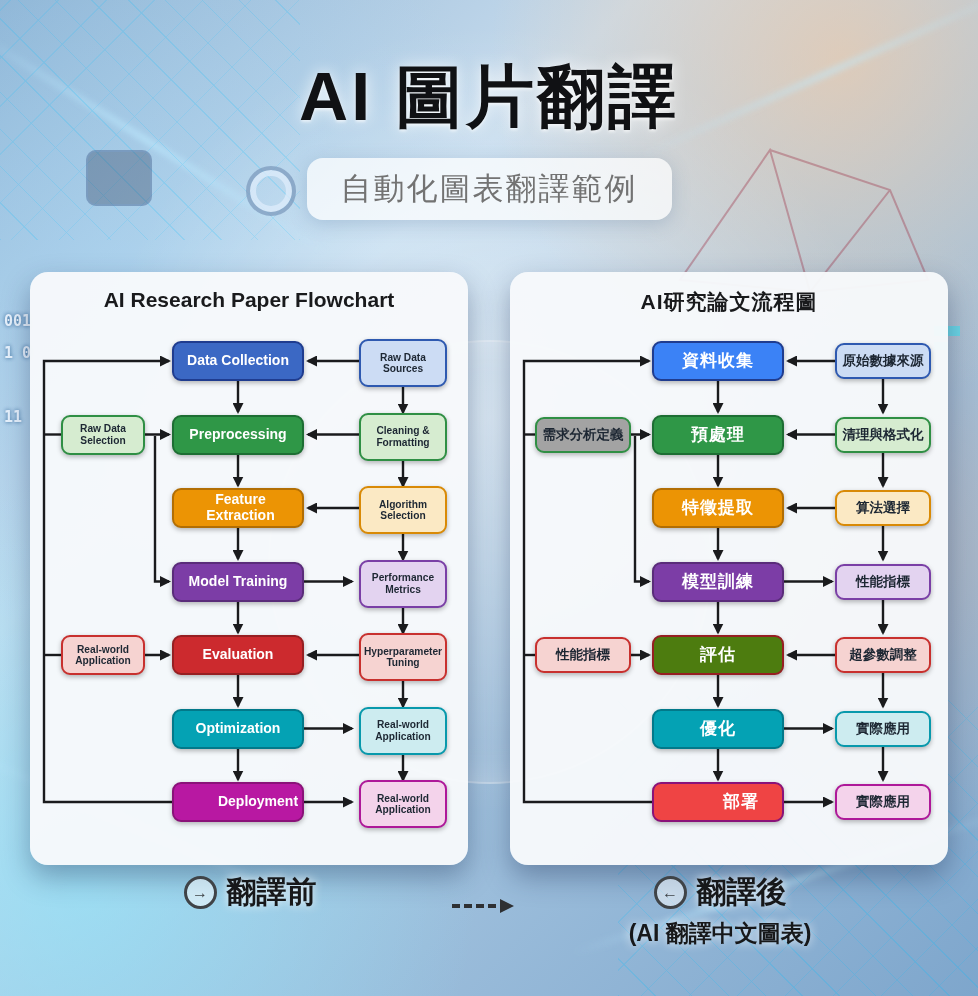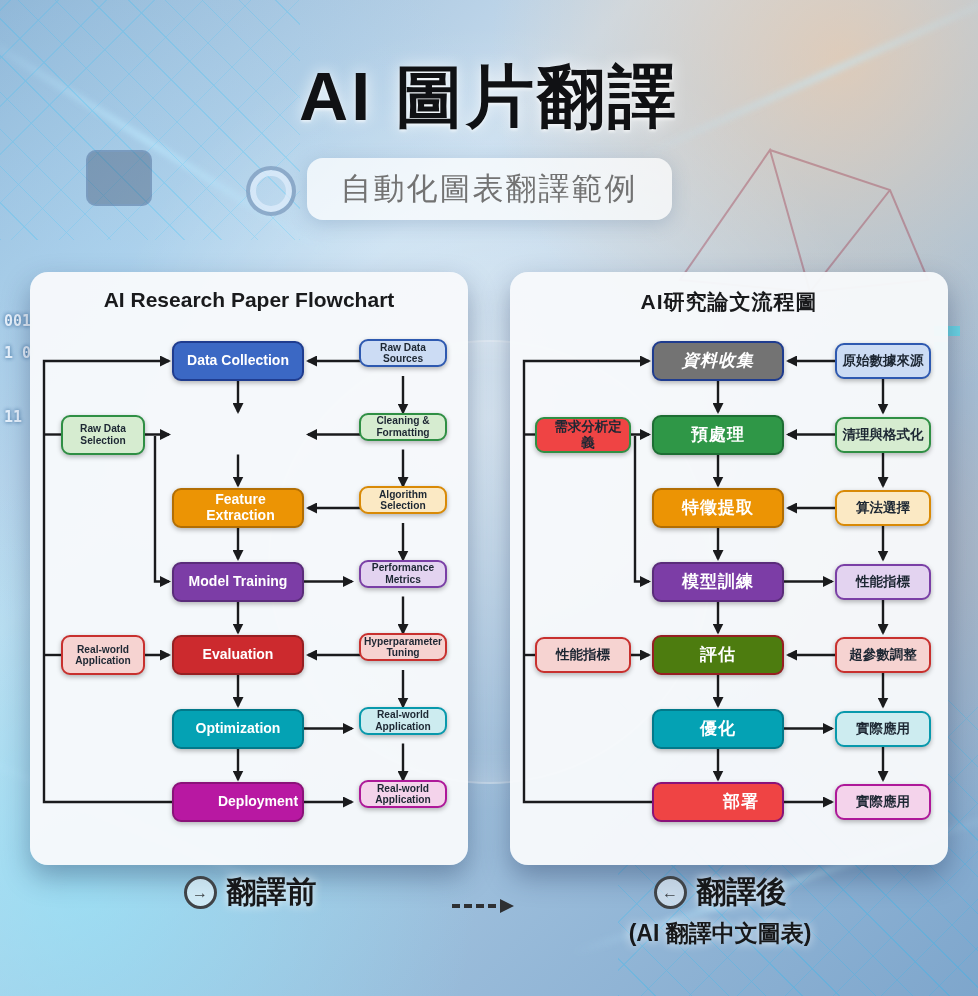--- a/index.html
+++ b/index.html
@@ -56,21 +56,21 @@
   .chart{position:absolute;inset:0;}
   .wires{position:absolute;left:0;top:0;width:438px;height:593px;z-index:1;}
   
   .node{position:absolute;z-index:2;display:flex;align-items:center;justify-content:center;text-align:center;
         border-radius:9px;border:2.5px solid #000;font-weight:bold;box-sizing:border-box;
         box-shadow:0 2px 5px rgba(0,0,0,.28);line-height:1.12;padding:2px;}
   .node.main{left:142px;width:132px;height:40px;color:#fff;}
   .p0 .node.main{font-size:14px;}
   .p1 .node.main{font-size:17px;letter-spacing:1px;}
   .node.side,.node.leftbox{color:#1d2733;}
-  .p0 .node.side{left:329px;width:88px;height:28px;font-size:10.2px;}
+  .p0 .node.side{left:329px;width:88px;height:48px;font-size:10.2px;}
   .p1 .node.side{left:325px;width:96px;height:36px;font-size:13.5px;}
   .p0 .node.leftbox{left:31px;width:84px;height:40px;font-size:10.2px;}
   .p1 .node.leftbox{left:25px;width:96px;height:36px;font-size:13.5px;}
   
   .cap{position:absolute;z-index:2;text-align:center;color:#17181a;}
   .cap .row1{display:flex;align-items:center;justify-content:center;gap:10px;font-size:30px;font-weight:900;
              text-shadow:0 0 10px rgba(255,255,255,.9);}
   .cap .row2{font-size:23px;font-weight:bold;margin-top:5px;text-shadow:0 0 10px rgba(255,255,255,.9);}
   .cap.before{left:90px;top:872px;width:320px;}
   .cap.after{left:545px;top:872px;width:350px;}
@@ -138,20 +138,21 @@
         <polyline points="373,398 373,434.5" fill="none" stroke="#1a1b1d" stroke-width="2.4" marker-end="url(#ah0)"></polyline>
         <polyline points="373,471.5 373,508" fill="none" stroke="#1a1b1d" stroke-width="2.4" marker-end="url(#ah0)"></polyline>
         <polyline points="180,530 14,530 14,89 139,89" fill="none" stroke="#1a1b1d" stroke-width="2.4" marker-end="url(#ah0)"></polyline>
         <polyline points="14,162.5 40,162.5" fill="none" stroke="#1a1b1d" stroke-width="2.4"></polyline>
         <polyline points="14,383 40,383" fill="none" stroke="#1a1b1d" stroke-width="2.4"></polyline>
         <polyline points="100,162.5 139,162.5" fill="none" stroke="#1a1b1d" stroke-width="2.4" marker-end="url(#ah0)"></polyline>
         <polyline points="100,383 139,383" fill="none" stroke="#1a1b1d" stroke-width="2.4" marker-end="url(#ah0)"></polyline>
         <polyline points="125,164 125,309.5 139,309.5" fill="none" stroke="#1a1b1d" stroke-width="2.4" marker-end="url(#ah0)"></polyline>
       </svg>
       <div class="node main" style="top: 69px; background: rgb(59, 104, 196); border-color: rgb(31, 60, 143);">Data Collection</div>
+      <div class="node main" style="top: 142.5px; background: rgb(47, 151, 71); border-color: rgb(29, 110, 51);">Preprocessing</div>
       <div class="node main" style="top: 216px; background: rgb(236, 148, 4); border-color: rgb(178, 110, 3); padding-left: 7px;">Feature Extraction</div>
       <div class="node main" style="top: 289.5px; background: rgb(124, 61, 166); border-color: rgb(90, 44, 122);">Model Training</div>
       <div class="node main" style="top: 363px; background: rgb(204, 42, 46); border-color: rgb(150, 31, 34);">Evaluation</div>
       <div class="node main" style="top: 436.5px; background: rgb(4, 162, 180); border-color: rgb(2, 121, 138);">Optimization</div>
       <div class="node main" style="top: 510px; background: rgb(184, 24, 162); border-color: rgb(138, 18, 121); padding-left: 42px;">Deployment</div>
       <div class="node side" style="top: 67px; background: rgb(204, 220, 244); border-color: rgb(46, 89, 176);">Raw Data Sources</div>
       <div class="node side" style="top: 140.5px; background: rgb(214, 236, 208); border-color: rgb(47, 143, 68);">Cleaning &amp; Formatting</div>
       <div class="node side" style="top: 214px; background: rgb(251, 233, 196); border-color: rgb(217, 138, 6);">Algorithm Selection</div>
       <div class="node side" style="top: 287.5px; background: rgb(227, 211, 240); border-color: rgb(122, 63, 166);">Performance Metrics</div>
       <div class="node side" style="top: 361px; background: rgb(246, 211, 209); border-color: rgb(200, 48, 46);">Hyperparameter Tuning</div>
@@ -190,35 +191,35 @@
         <polyline points="373,324.5 373,361" fill="none" stroke="#1a1b1d" stroke-width="2.4" marker-end="url(#ah1)"></polyline>
         <polyline points="373,398 373,434.5" fill="none" stroke="#1a1b1d" stroke-width="2.4" marker-end="url(#ah1)"></polyline>
         <polyline points="373,471.5 373,508" fill="none" stroke="#1a1b1d" stroke-width="2.4" marker-end="url(#ah1)"></polyline>
         <polyline points="180,530 14,530 14,89 139,89" fill="none" stroke="#1a1b1d" stroke-width="2.4" marker-end="url(#ah1)"></polyline>
         <polyline points="14,162.5 40,162.5" fill="none" stroke="#1a1b1d" stroke-width="2.4"></polyline>
         <polyline points="14,383 40,383" fill="none" stroke="#1a1b1d" stroke-width="2.4"></polyline>
         <polyline points="100,162.5 139,162.5" fill="none" stroke="#1a1b1d" stroke-width="2.4" marker-end="url(#ah1)"></polyline>
         <polyline points="100,383 139,383" fill="none" stroke="#1a1b1d" stroke-width="2.4" marker-end="url(#ah1)"></polyline>
         <polyline points="125,164 125,309.5 139,309.5" fill="none" stroke="#1a1b1d" stroke-width="2.4" marker-end="url(#ah1)"></polyline>
       </svg>
-      <div class="node main" style="top: 69px; background: #737373; border-color: rgb(31, 60, 143); font-style: italic;">資料收集</div>
+      <div class="node main" style="top: 69px; background: #3b82f6; border-color: rgb(31, 60, 143);">資料收集</div>
       <div class="node main" style="top: 142.5px; background: rgb(47, 151, 71); border-color: rgb(29, 110, 51);">預處理</div>
       <div class="node main" style="top: 216px; background: rgb(236, 148, 4); border-color: rgb(178, 110, 3);">特徵提取</div>
       <div class="node main" style="top: 289.5px; background: rgb(124, 61, 166); border-color: rgb(90, 44, 122);">模型訓練</div>
       <div class="node main" style="top: 363px; background: #4d7c0f; border-color: rgb(150, 31, 34);">評估</div>
       <div class="node main" style="top: 436.5px; background: rgb(4, 162, 180); border-color: rgb(2, 121, 138);">優化</div>
       <div class="node main" style="top: 510px; background: #ef4444; border-color: rgb(138, 18, 121); padding-left: 48px;">部署</div>
       <div class="node side" style="top: 71px; background: rgb(204, 220, 244); border-color: rgb(46, 89, 176);">原始數據來源</div>
       <div class="node side" style="top: 144.5px; background: rgb(214, 236, 208); border-color: rgb(47, 143, 68);">清理與格式化</div>
       <div class="node side" style="top: 218px; background: rgb(251, 233, 196); border-color: rgb(217, 138, 6);">算法選擇</div>
       <div class="node side" style="top: 291.5px; background: rgb(227, 211, 240); border-color: rgb(122, 63, 166);">性能指標</div>
       <div class="node side" style="top: 365px; background: rgb(246, 211, 209); border-color: rgb(200, 48, 46);">超參數調整</div>
       <div class="node side" style="top: 438.5px; background: rgb(205, 236, 240); border-color: rgb(8, 153, 172);">實際應用</div>
       <div class="node side" style="top: 512px; background: rgb(244, 211, 235); border-color: rgb(174, 24, 153);">實際應用</div>
-      <div class="node leftbox" style="top: 144.5px; background: #ef4444; border-color: rgb(47, 143, 68); padding-left: 12px;">需求分析定義</div>
+      <div class="node leftbox" style="top: 144.5px; background: #a3a3a3; border-color: rgb(47, 143, 68);">需求分析定義</div>
       <div class="node leftbox" style="top: 365px; background: rgb(246, 211, 209); border-color: rgb(200, 48, 46);">性能指標</div>
     </div>
 </section>
 
 <div class="cap before">
   <div class="row1">
     <span class="circle-icon">→</span>
     <span>翻譯前</span>
   </div>
 </div>

